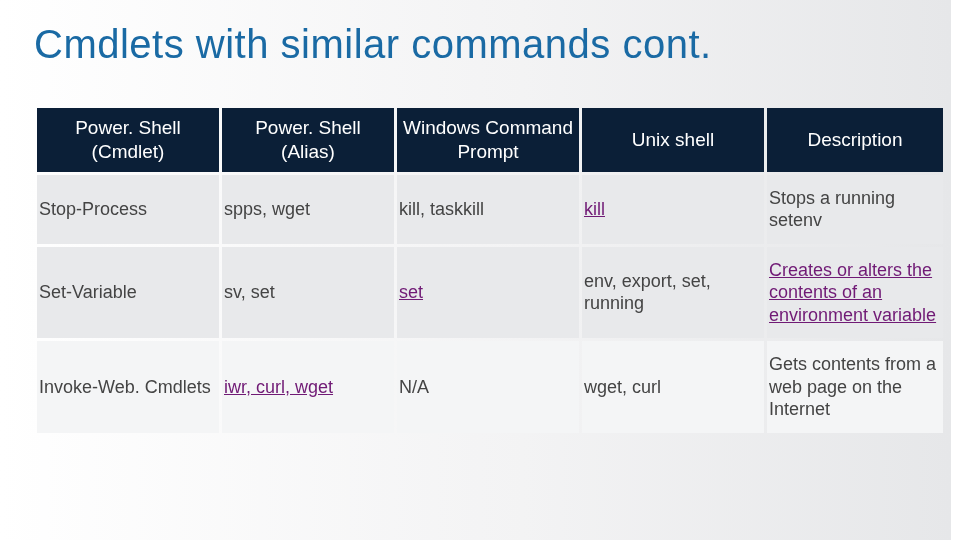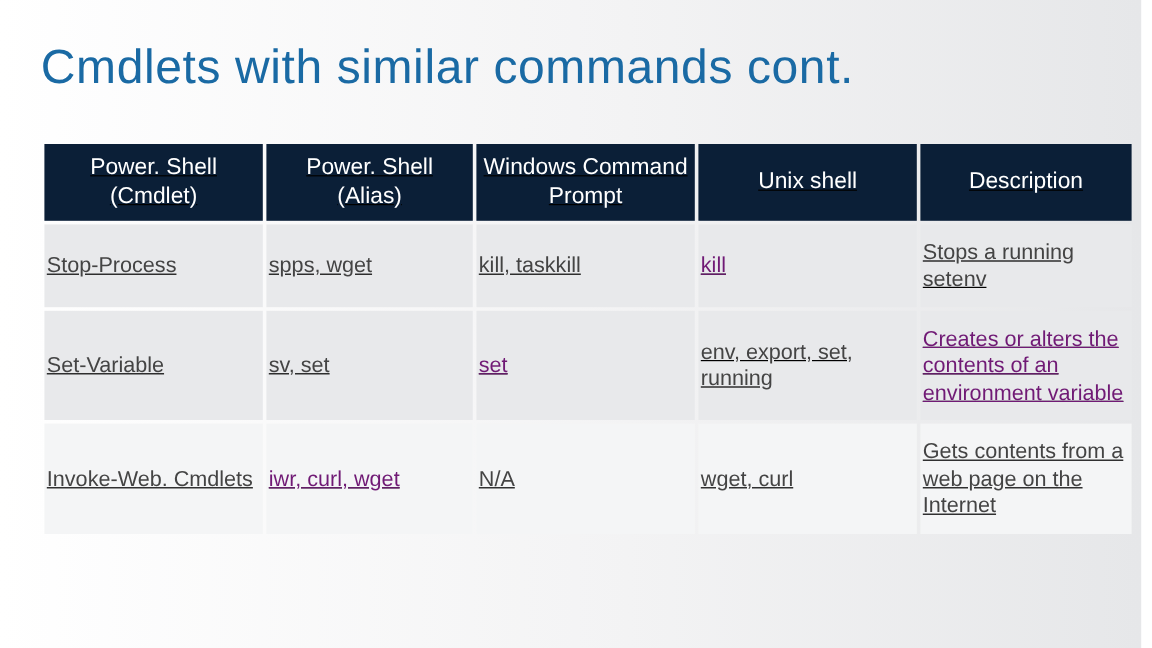--- a/index.html
+++ b/index.html
@@ -5,35 +5,34 @@
   * { box-sizing: border-box; margin: 0; padding: 0; }
   html, body {
     width: 960px; height: 540px;
     font-family: "Segoe UI Light", "Segoe UI", Arial, sans-serif;
     background: #fff;
     overflow: hidden;
   }
   .slide {
     width: 951px; height: 540px;
     background: linear-gradient(to right, #ffffff 0%, #f3f3f4 55%, #e6e7e9 100%);
-    padding: 34px 34px 0 34px;
+    padding: 22px 34px 0 34px;
   }
   .title {
     color: #1a6aa4;
     font-size: 40px;
     font-weight: 300;
     letter-spacing: 0.5px;
     margin-bottom: 38px;
   }
   table.cmd {
     width: 100%;
     border-collapse: separate;
     border-spacing: 3px 3px;
     table-layout: fixed;
-    text-decoration: underline;
   }
   table.cmd th {
     background: #0b1f37;
     color: #ffffff;
     font-weight: 300;
     font-size: 19px;
     padding: 8px 4px;
     text-align: center;
     vertical-align: middle;
     line-height: 1.25;

